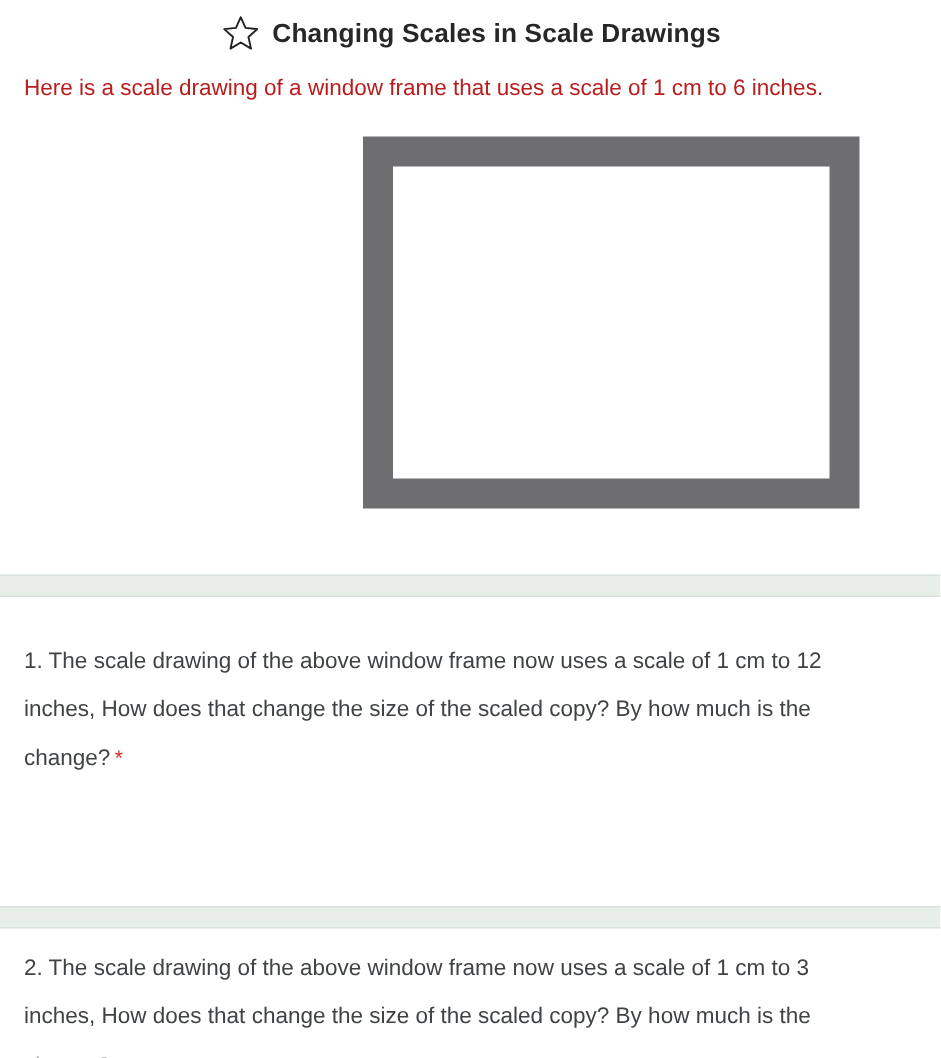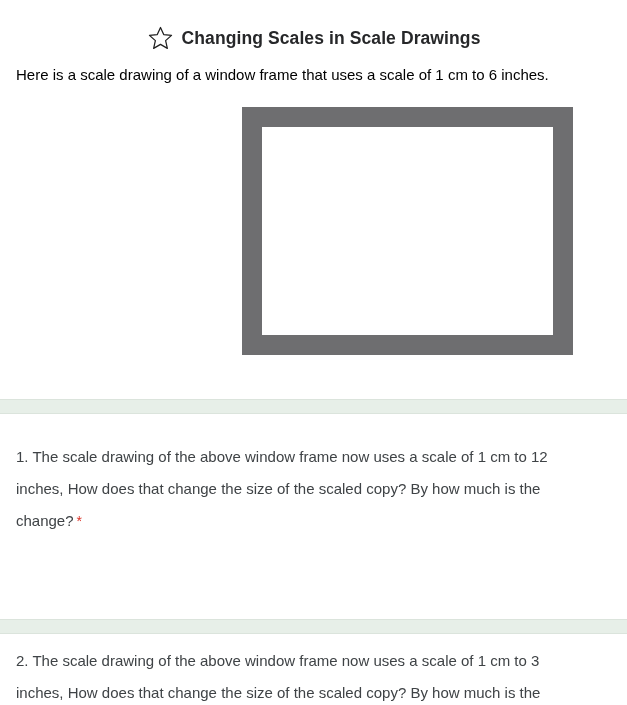--- a/index.html
+++ b/index.html
@@ -8,21 +8,21 @@
     background: #ffffff;
   }
   body {
     width: 627px;
     height: 705px;
     font-family: "Liberation Sans", "DejaVu Sans", sans-serif;
     color: #3f4346;
     overflow: hidden;
   }
   .header {
-    padding-top: 24px;
+    padding-top: 8px;
     display: flex;
     justify-content: center;
     align-items: center;
     gap: 8px;
     height: 28px;
   }
   .star-icon {
     width: 27px;
     height: 27px;
     flex: 0 0 auto;
@@ -33,21 +33,21 @@
     font-weight: bold;
     color: #262729;
     letter-spacing: 0.1px;
     white-space: nowrap;
   }
   .intro {
     margin: 13px 16px 0 16px;
     max-width: 575px;
     font-size: 15px;
     line-height: 20px;
-    color: #000000;
+    color: #b91c1c;
   }
   .figure-wrap {
     margin-top: 22px;
     margin-left: 242px;
   }
   .window-frame {
     box-sizing: content-box;
     width: 291px;
     height: 208px;
     border: 20px solid #6e6e70;

